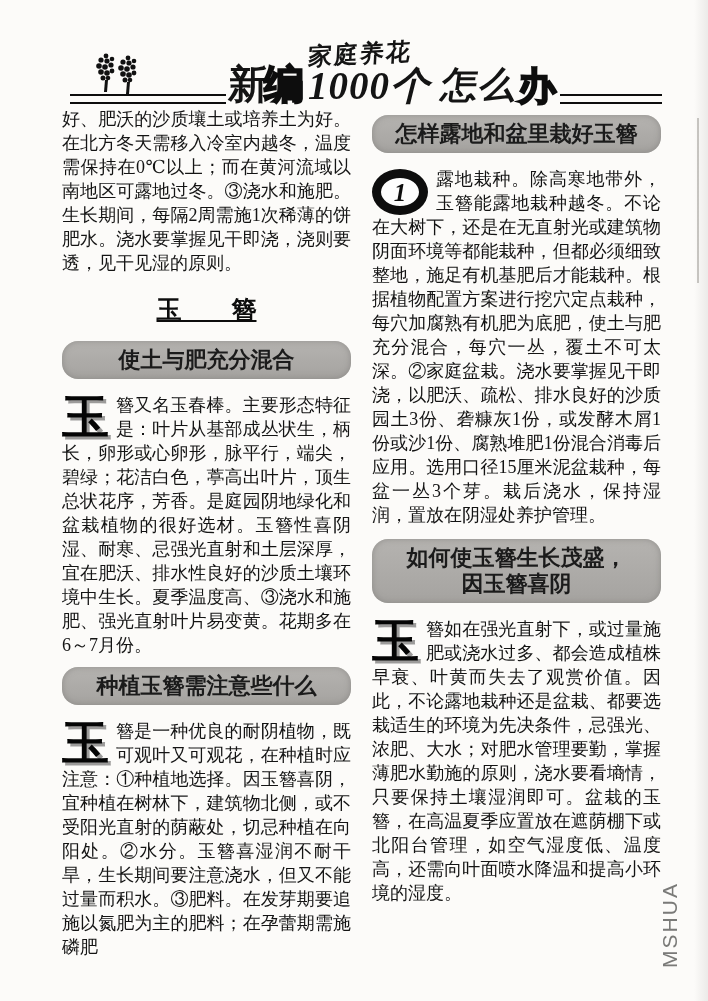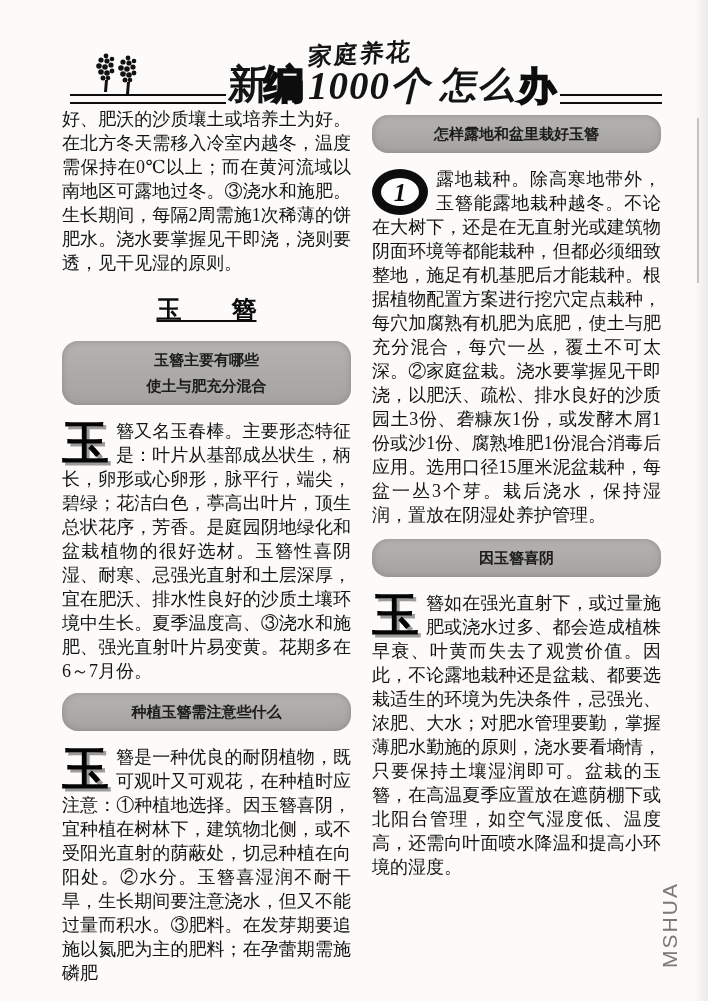--- a/index.html
+++ b/index.html
@@ -37,21 +37,21 @@
   .col-left{left:62px;}
   .col-right{left:372px;}
   .col p{margin:0;}
   .section-title{
     margin:20px 0 16px 0;text-align:center;font-weight:900;font-size:25px;line-height:1.2;
     letter-spacing:0;color:#0d0d0d;text-decoration:underline;
   }
   .graybox{
     background:linear-gradient(180deg,#b5b3b0,#a5a3a0);
     border-radius:16px;
-    text-align:center;font-weight:700;font-size:15px;line-height:26px;
+    text-align:center;font-weight:700;font-size:22px;line-height:26px;
     color:#1b1b1b;padding:6px 4px;margin:8px 0 14px 0;
     box-shadow:inset 0 0 6px rgba(120,118,115,.6);
   }
   .dropcap{
     float:left;font-size:47px;line-height:44px;font-weight:900;color:#050505;
     margin:2px 7px 0 0;
     text-shadow:3px 3px 0 rgba(0,0,0,.38);
   }
   .dropnum{
     float:left;width:56px;height:46px;border-radius:50%;
@@ -120,21 +120,20 @@
     </div>
     <div class="rule rule-right"></div>
   </div>
 
   <div class="col col-left">
     <p>好、肥沃的沙质壤土或培养土为好。在北方冬天需移入冷室内越冬，温度需保持在0℃以上；而在黄河流域以南地区可露地过冬。③浇水和施肥。生长期间，每隔2周需施1次稀薄的饼肥水。浇水要掌握见干即浇，浇则要透，见干见湿的原则。</p>
 
     <div class="section-title">玉　　簪</div>
 
     <div class="graybox">
-      <div>玉簪主要有哪些</div>
       <div>使土与肥充分混合</div>
     </div>
 
     <p>
       <span class="dropcap">玉</span><span>簪又名玉春棒。主要形态特征是：叶片从基部成丛状生，柄长，卵形或心卵形，脉平行，端尖，碧绿；花洁白色，葶高出叶片，顶生总状花序，芳香。是庭园阴地绿化和盆栽植物的很好选材。玉簪性喜阴湿、耐寒、忌强光直射和土层深厚，宜在肥沃、排水性良好的沙质土壤环境中生长。夏季温度高、③浇水和施肥、强光直射叶片易变黄。花期多在6～7月份。</span>
     </p>
 
     <div class="graybox" style="margin-top:10px;">
       <div>种植玉簪需注意些什么</div>
     </div>
@@ -150,20 +149,21 @@
       <div>怎样露地和盆里栽好玉簪</div>
     </div>
 
     <p>
       <span class="dropnum">
           <span>1</span>
         </span><span>露地栽种。除高寒地带外，玉簪能露地栽种越冬。不论在大树下，还是在无直射光或建筑物阴面环境等都能栽种，但都必须细致整地，施足有机基肥后才能栽种。根据植物配置方案进行挖穴定点栽种，每穴加腐熟有机肥为底肥，使土与肥充分混合，每穴一丛，覆土不可太深。②家庭盆栽。浇水要掌握见干即浇，以肥沃、疏松、排水良好的沙质园土3份、砻糠灰1份，或发酵木屑1份或沙1份、腐熟堆肥1份混合消毒后应用。选用口径15厘米泥盆栽种，每盆一丛3个芽。栽后浇水，保持湿润，置放在阴湿处养护管理。</span>
     </p>
 
     <div class="graybox" style="margin-top:12px;">
+      <div>如何使玉簪生长茂盛，</div>
       <div>因玉簪喜阴</div>
     </div>
 
     <p>
       <span class="dropcap">玉</span><span>簪如在强光直射下，或过量施肥或浇水过多、都会造成植株早衰、叶黄而失去了观赏价值。因此，不论露地栽种还是盆栽、都要选栽适生的环境为先决条件，忌强光、浓肥、大水；对肥水管理要勤，掌握薄肥水勤施的原则，浇水要看墒情，只要保持土壤湿润即可。盆栽的玉簪，在高温夏季应置放在遮荫棚下或北阳台管理，如空气湿度低、温度高，还需向叶面喷水降温和提高小环境的湿度。</span>
     </p>
   </div>
 
   <div class="scan-line"></div>
   <div class="edge-shade"></div>

